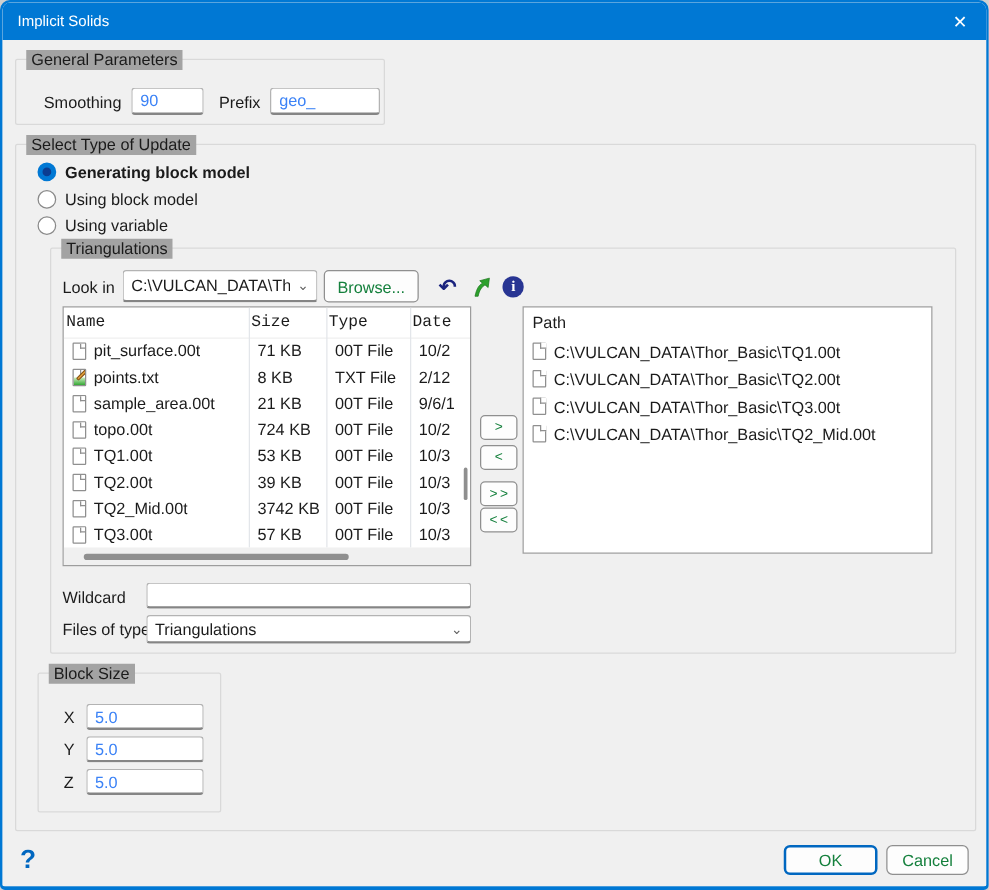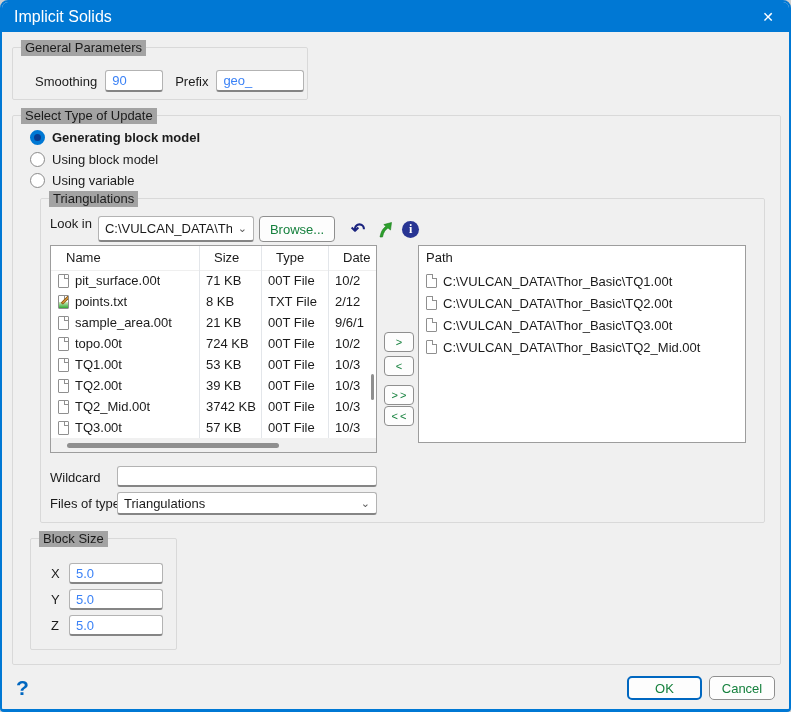--- a/index.html
+++ b/index.html
@@ -8,21 +8,21 @@
 
   .window{
     position:relative; width:791px; height:712px;
     border:2px solid #0078d4; border-bottom-width:3px;
     border-radius:8px 8px 4px 4px; overflow:hidden; background:#f0f0f0;
   }
   .titlebar{
     height:30px; background:#0078d4; color:#fff;
     display:flex; align-items:center; padding-left:12px;
   }
-  .title-text{ font-size:16px; }
+  .title-text{ font-size:12px; }
   .close-btn{
     margin-left:auto; width:42px; height:30px; display:flex;
     align-items:center; justify-content:center; color:#fff; font-size:14px; cursor:default;
   }
   .body{ position:relative; width:100%; height:677px; background:#f0f0f0; }
 
   
   .group{ position:absolute; border:1px solid #d9d9d9; border-radius:2px; }
   .group > .group-label{
     position:absolute; top:-8px; left:8px; background:#a3a3a3; padding:0 4px; line-height:16px;
@@ -63,21 +63,21 @@
   .undo-glyph{ color:#1a237e; font-size:17px; font-weight:700; line-height:1; }
   .info-circle{
     width:17px; height:17px; border-radius:50%; background:#283593; color:#fff;
     display:flex; align-items:center; justify-content:center;
     font:700 12px "Liberation Serif", serif;
   }
 
   
   .list{ position:absolute; background:#fff; border:1px solid #9d9d9d; overflow:hidden; }
   .file-grid{ display:grid; grid-template-columns:148px 62px 67px 1fr; }
-  .hcell{ height:24px; line-height:24px; padding-left:15px; overflow:hidden; white-space:nowrap; }
+  .hcell{ height:24px; line-height:24px; padding-left:2px; overflow:hidden; white-space:nowrap;font-family:Liberation Mono, monospace; }
   .frow{ height:21px; }
   .fcell{ display:flex; align-items:center; padding-left:7px; overflow:hidden; white-space:nowrap; }
   .fcell span{ overflow:hidden; white-space:nowrap; }
   .vline{ position:absolute; top:0; width:1px; background:#e3e6ea; }
   .hline{ position:absolute; left:0; right:0; height:1px; background:#efefef; }
 
   .icon-file{
     position:relative; width:11px; height:14px; background:#fff;
     border:1px solid #8f8f8f; border-radius:1px; flex:0 0 auto; margin-right:6px;
   }
@@ -158,21 +158,21 @@
         <div class="radio-row" style="top: 139px;">
           <span class="radio"></span>
           <span class="radio-label">Using variable</span>
         </div>
       </div>
 
     <div class="group" style="left:38px; top:166px; width:725px; height:325px;">
       <span class="group-label">Triangulations</span>
     </div>
 
-    <div style="position:absolute; left:48px; top:184px; display:flex; height:26px;">
+    <div style="position:absolute; left:48px; top:184px; display:flex; align-items:center; height:26px;">
       <span class="static">Look in</span>
       <div class="combo" style="width:156px; height:26px; margin-left:6px;">
         <span class="val">C:\VULCAN_DATA\Thor_</span>
         <span class="chev">⌄</span>
       </div>
       <button class="btn" style="height:26px; padding:0 10px; margin-left:5px;">
         <span>Browse...</span>
       </button>
       <span class="tool-icon" style="margin-left:12px; width:22px;">
         <span class="undo-glyph">↶</span>

